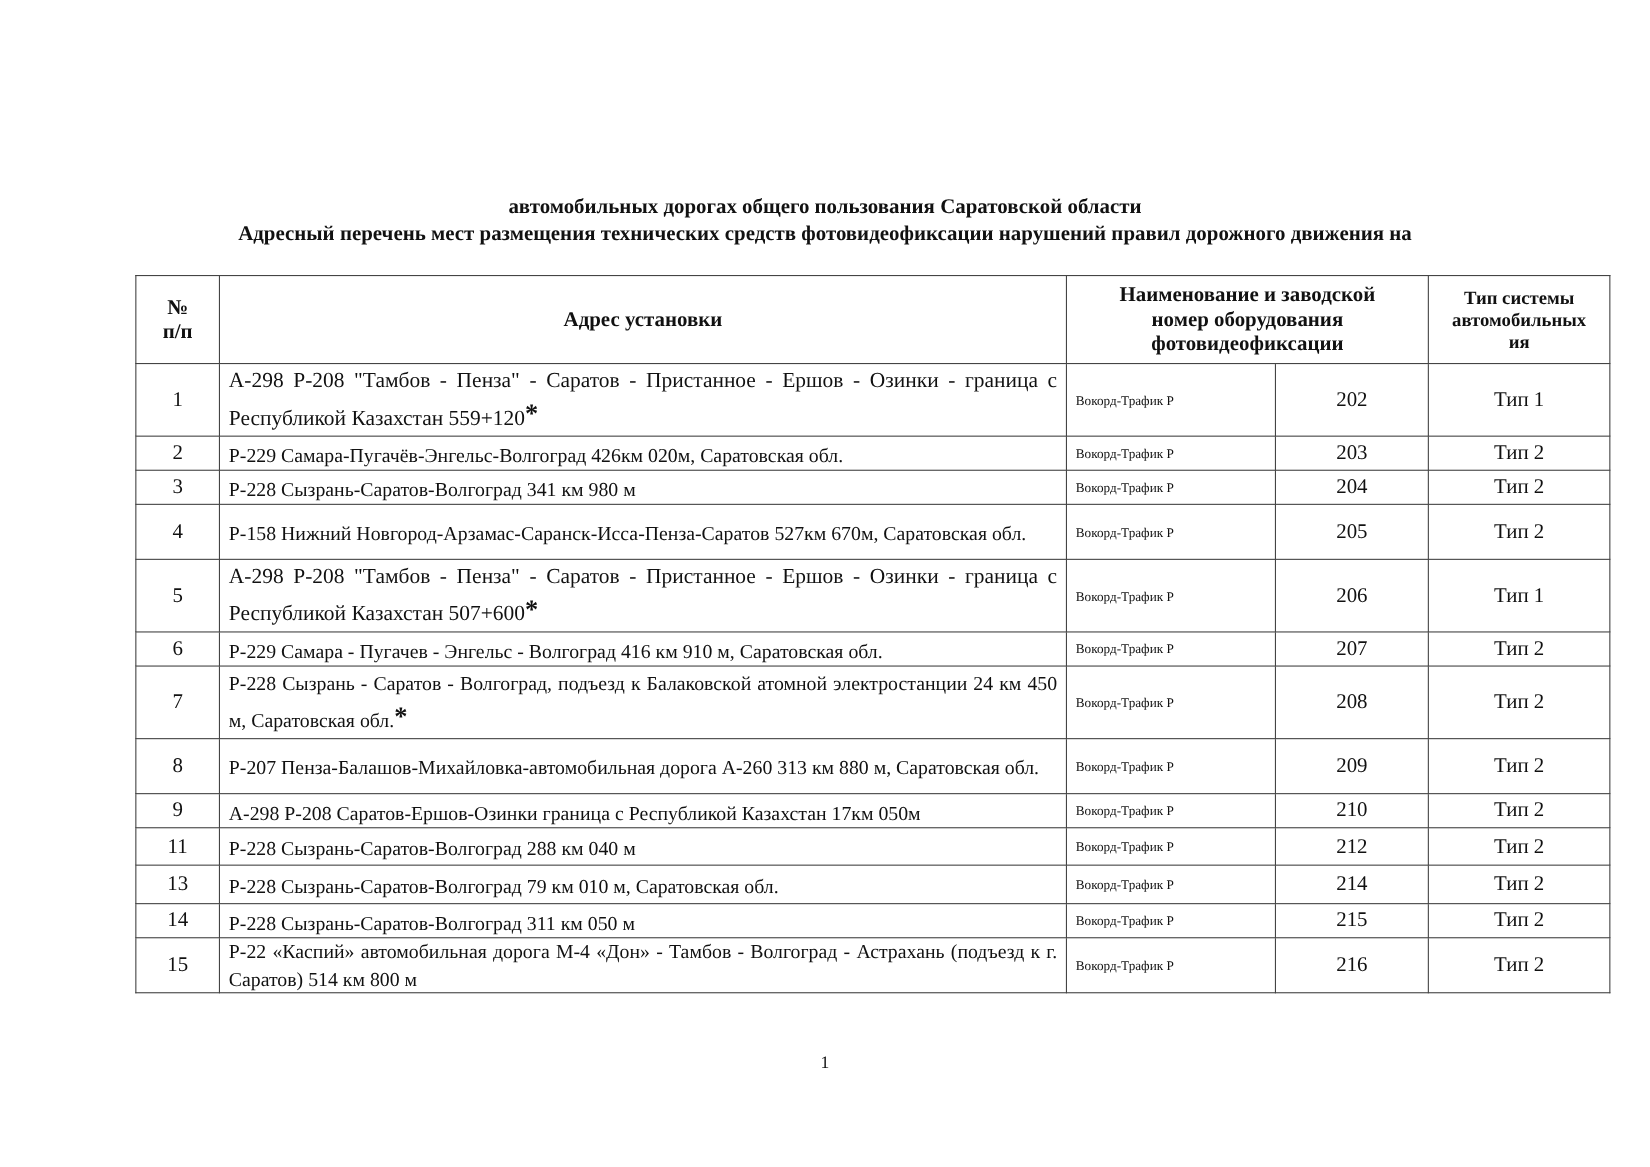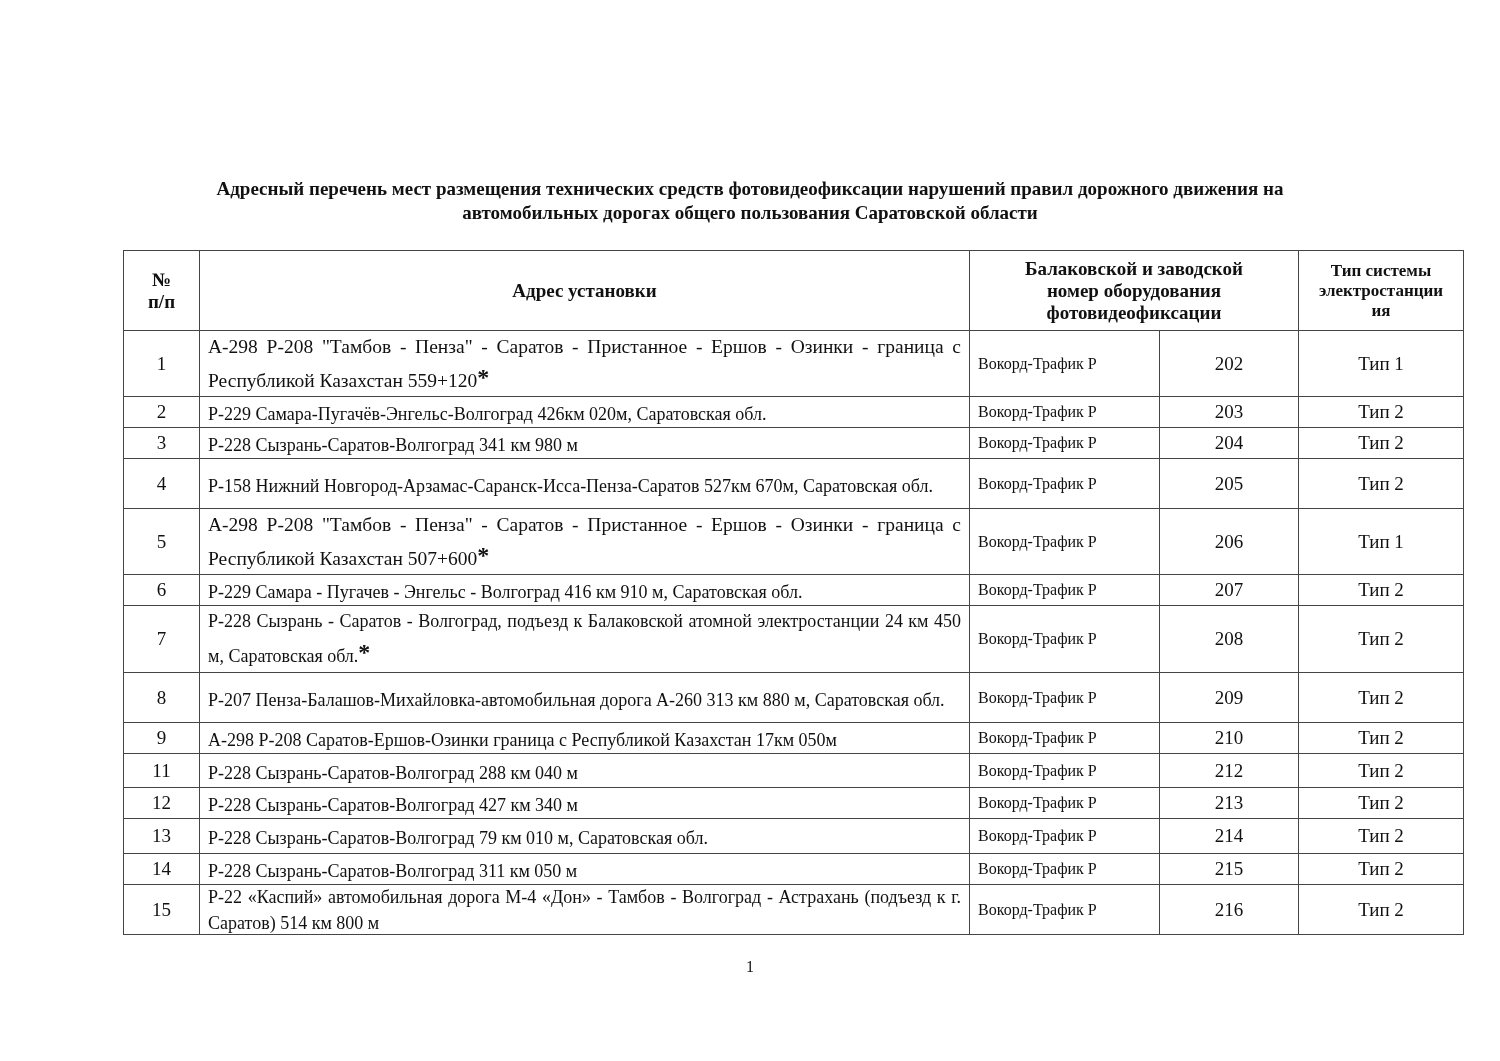--- a/index.html
+++ b/index.html
@@ -9,53 +9,53 @@
            text-align: center; font-weight: bold; font-size: 19px; line-height: 24px; }
   table.doc { position: absolute; left: 123px; top: 250px; width: 1340px;
               border-collapse: collapse; table-layout: fixed; }
   table.doc td, table.doc th { border: 1.5px solid #444; padding: 0 8px; vertical-align: middle; }
   th { font-weight: bold; font-size: 19px; line-height: 22px; text-align: center; }
   th.small { font-size: 17px; line-height: 20px; padding: 0 3px; }
   td { font-size: 18px; line-height: 22px; }
   td.num { text-align: center; padding: 0 4px; font-size: 19px; }
   td.addr { text-align: justify; padding-left: 10px; }
   td.addr.big { font-size: 19.5px; line-height: 31px; }
-  td.dev { font-size: 16px; padding-left: 10px; }
+  td.dev { font-size: 12px; padding-left: 10px; }
   td.ser { text-align: center; font-size: 19px; }
   td.type { text-align: center; font-size: 19px; }
   .star { font-size: 24px; font-weight: bold; vertical-align: 2px; }
   .page-num { position: absolute; top: 958px; left: 740px; width: 20px; text-align: center; font-size: 16px; }
 </style>
 </head>
 <body>
 
 <div class="title">
+  <div>автомобильных дорогах общего пользования Саратовской области</div>
   <div>Адресный перечень мест размещения технических средств фотовидеофиксации нарушений правил дорожного движения на</div>
-  <div>автомобильных дорогах общего пользования Саратовской области</div>
 </div>
 
 <table class="doc">
   <colgroup>
     <col style="width:76px">
     <col style="width:770px">
     <col style="width:190px">
     <col style="width:139px">
     <col style="width:165px">
   </colgroup>
   <thead>
     <tr style="height:80px">
       <th>
         <div>№</div>
         <div>п/п</div>
       </th>
       <th>Адрес установки</th>
-      <th colspan="2" style="padding:0 30px;">Балаковской и заводской номер оборудования фотовидеофиксации</th>
+      <th colspan="2" style="padding:0 30px;">Наименование и заводской номер оборудования фотовидеофиксации</th>
       <th class="small">
         <div>Тип системы</div>
-        <div>электростанции</div>
+        <div>автомобильных</div>
         <div>ия</div>
       </th>
     </tr>
   </thead>
   <tbody id="rows">
       <tr style="height: 63px;">
         <td class="num">1</td>
         <td class="addr big"><span>А-298 Р-208 "Тамбов - Пенза" - Саратов - Пристанное - Ершов - Озинки - граница с Республикой Казахстан 559+120</span><span class="star">*</span></td>
         <td class="dev">Вокорд-Трафик Р</td>
         <td class="ser">202</td>
@@ -117,27 +117,20 @@
         <td class="ser">210</td>
         <td class="type">Тип 2</td>
       </tr>
       <tr style="height: 34px;">
         <td class="num">11</td>
         <td class="addr"><span>Р-228 Сызрань-Саратов-Волгоград 288 км 040 м</span><span class="star"></span></td>
         <td class="dev">Вокорд-Трафик Р</td>
         <td class="ser">212</td>
         <td class="type">Тип 2</td>
       </tr>
-      <tr style="height: 31px;">
-        <td class="num">12</td>
-        <td class="addr"><span>Р-228 Сызрань-Саратов-Волгоград 427 км 340 м</span><span class="star"></span></td>
-        <td class="dev">Вокорд-Трафик Р</td>
-        <td class="ser">213</td>
-        <td class="type">Тип 2</td>
-      </tr>
       <tr style="height: 35px;">
         <td class="num">13</td>
         <td class="addr"><span>Р-228 Сызрань-Саратов-Волгоград 79 км 010 м, Саратовская обл.</span><span class="star"></span></td>
         <td class="dev">Вокорд-Трафик Р</td>
         <td class="ser">214</td>
         <td class="type">Тип 2</td>
       </tr>
       <tr style="height: 31px;">
         <td class="num">14</td>
         <td class="addr"><span>Р-228 Сызрань-Саратов-Волгоград 311 км 050 м</span><span class="star"></span></td>

